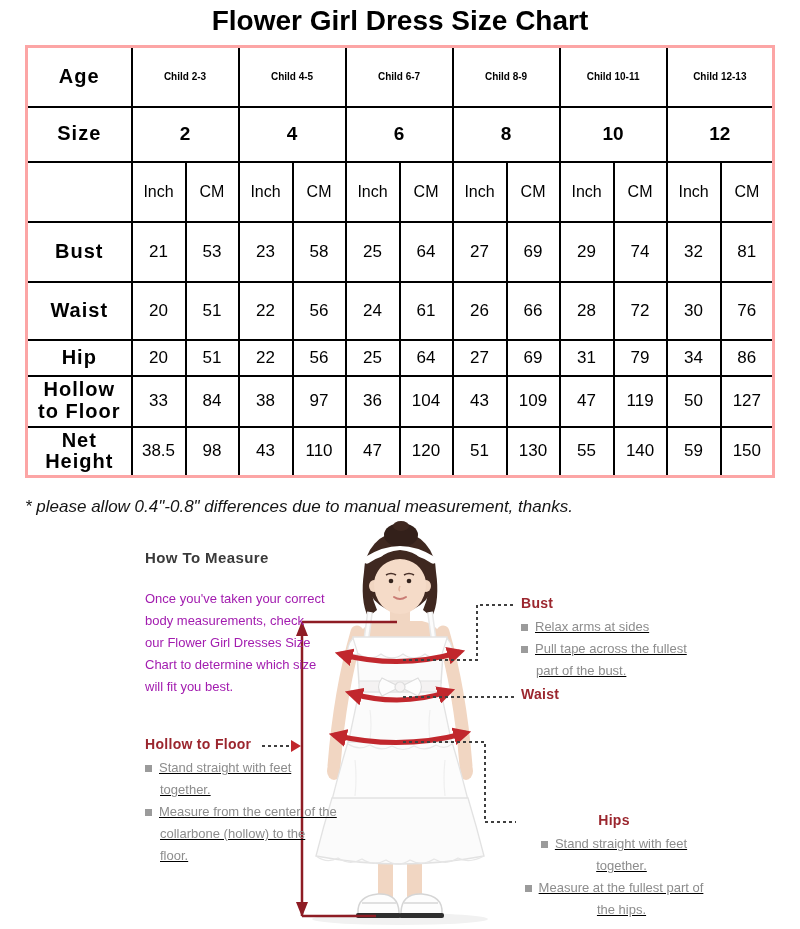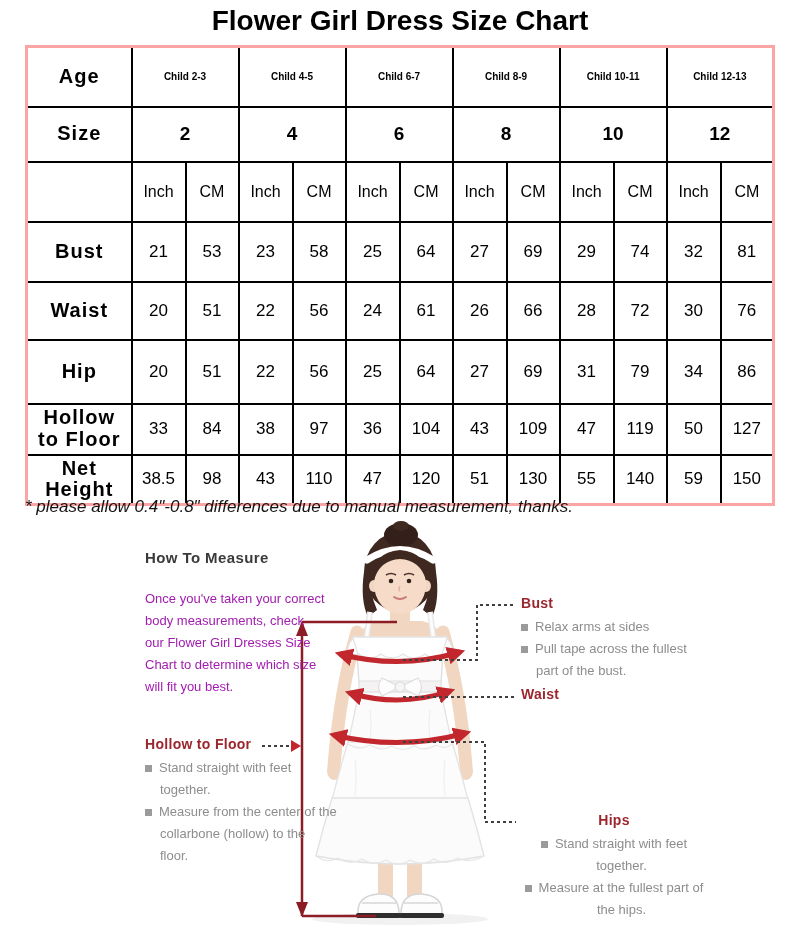--- a/index.html
+++ b/index.html
@@ -12,42 +12,42 @@
 
   table.size-chart { position:absolute; left:25px; top:45px; width:747px;
     border-collapse:collapse; table-layout:fixed; border:3px solid #fca5a5; background:#fff; }
   table.size-chart th, table.size-chart td { border:2px solid #000; text-align:center;
     vertical-align:middle; padding:2px; color:#000; background:#fff; }
   tr[data-name="age-row"]  { height:60px; }
   tr[data-name="size-row"] { height:55px; }
   tr[data-name="unit-row"] { height:60px; }
   tr[data-name="measurement-row"]:nth-of-type(4) { height:60px; }
   tr[data-name="measurement-row"]:nth-of-type(5) { height:58px; }
-  tr[data-name="measurement-row"]:nth-of-type(6) { height:64px; }
+  tr[data-name="measurement-row"]:nth-of-type(6) { height:36px; }
   tr[data-name="measurement-row"]:nth-of-type(7) { height:51px; }
   tr[data-name="measurement-row"]:nth-of-type(8) { height:50px;padding-left:10px; }
   .lbl     { font-weight:bold; font-size:20px; letter-spacing:1px; line-height:1.08; }
   .agehdr  { font-weight:bold; font-size:10px; }
   .sizehdr { font-weight:bold; font-size:19px; }
   .unit    { font-size:16px; font-weight:normal; }
   .val     { font-size:17px; font-weight:normal; }
 
   .note { position:absolute; left:25px; top:497px; font-style:italic;
     font-size:17px; color:#141414; }
 
   svg.diagram { position:absolute; left:0; top:520px; z-index:1; }
 
   .measure-heading { position:absolute; left:145px; top:549px; font-size:15px;
     font-weight:bold; color:#3a3a3a; letter-spacing:0.4px; z-index:2; }
   .intro { position:absolute; left:145px; top:588px; width:180px; font-size:13px;
     color:#a21caf; line-height:22px; z-index:2; }
 
   .anno { position:absolute; z-index:2; }
   .anno-title { font-size:14px; font-weight:bold; color:#9b262e; margin-bottom:5px; letter-spacing:0.3px; }
-  .anno ul { list-style:none; }
+  .anno ul { list-style:none;text-decoration:underline; }
   .anno li { font-size:13px; color:#8d8d8d; line-height:22px; padding-left:15px; text-indent:-15px; }
   .anno li::before { content:""; display:inline-block; width:7px; height:7px;
     background:#9b9b9b; margin-right:7px; }
   .anno.bust   { left:521px; top:595px; width:186px; }
   .anno.waist  { left:521px; top:686px; width:186px; }
   .anno.hips   { left:521px; top:812px; width:186px;text-align:center; }
   .anno.hollow { left:145px; top:736px; width:192px; }
 </style>
 </head>
 <body>

